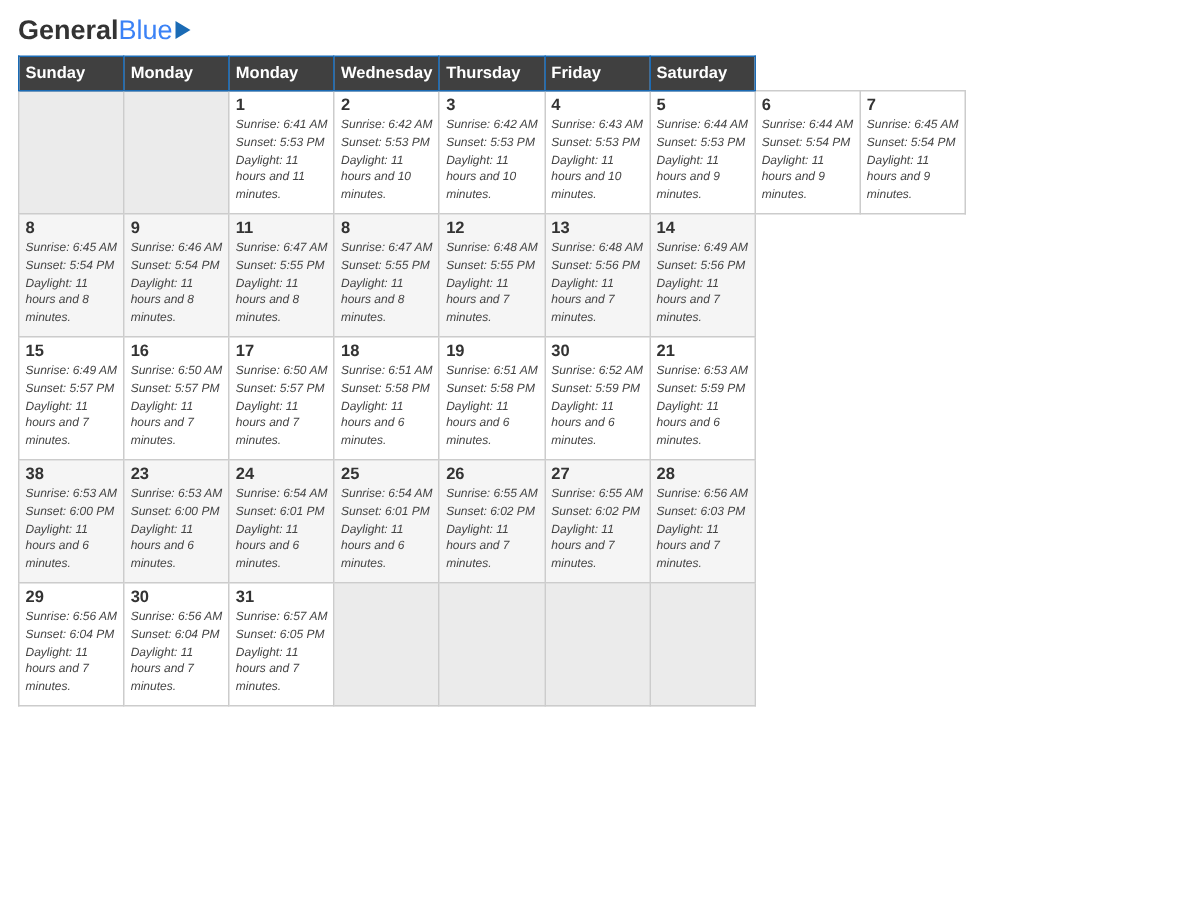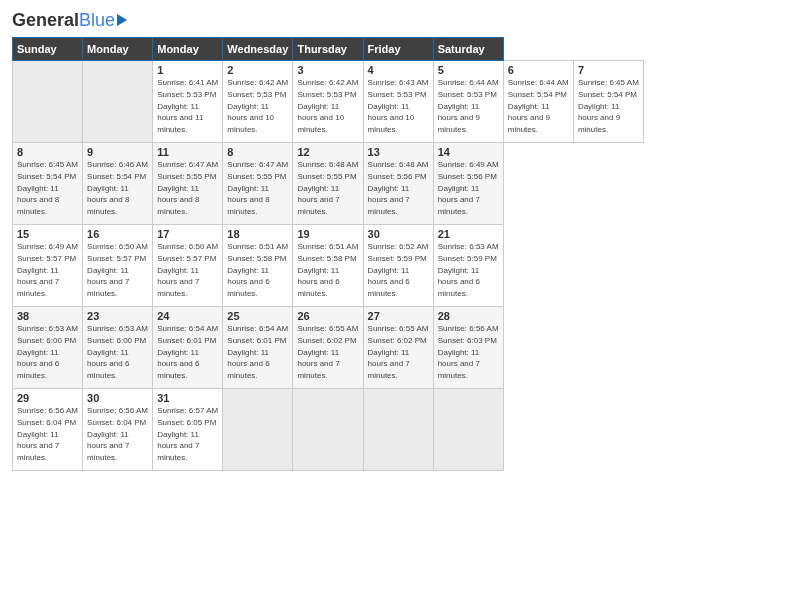--- a/index.html
+++ b/index.html
@@ -94,20 +94,21 @@
       font-size: 11px;
       font-weight: bold;
       color: #333;
       display: block;
       margin-bottom: 1px;
     }
     .day-info {
       font-size: 8px;
       color: #444;
       line-height: 1.35;
+      font-style: italic;
     }
     .empty-cell {
       background: #f0f0f0 !important;
     }
     tr:nth-child(even) td {
       background: #f5f5f5;
     }
     tr:nth-child(odd) td {
       background: #fff;
     }

